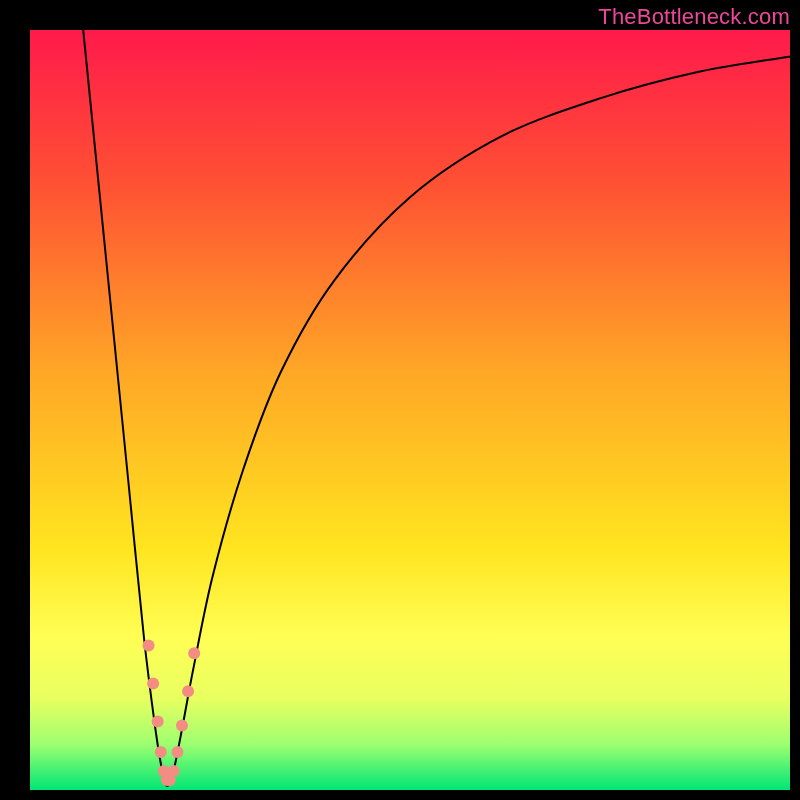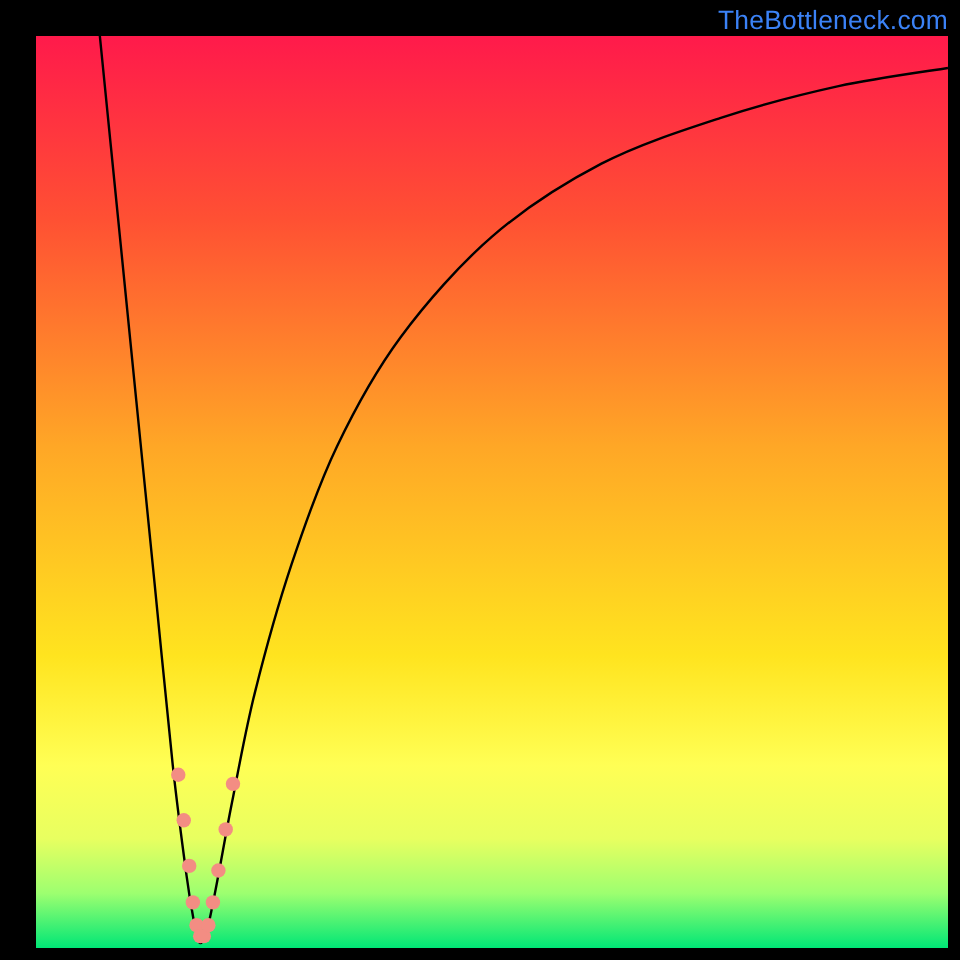--- a/index.html
+++ b/index.html
@@ -14,21 +14,21 @@
   .frame {
     position: relative;
     width: 800px;
     height: 800px;
     background: #000;
   }
   .watermark {
     position: absolute;
     top: 4px;
     right: 10px;
-    color: #3b82f6;
+    color: #ec4899;
     font-size: 22px;
     font-weight: 500;
     letter-spacing: 0.2px;
     z-index: 3;
   }
   svg {
     position: absolute;
     top: 0;
     left: 0;
   }

